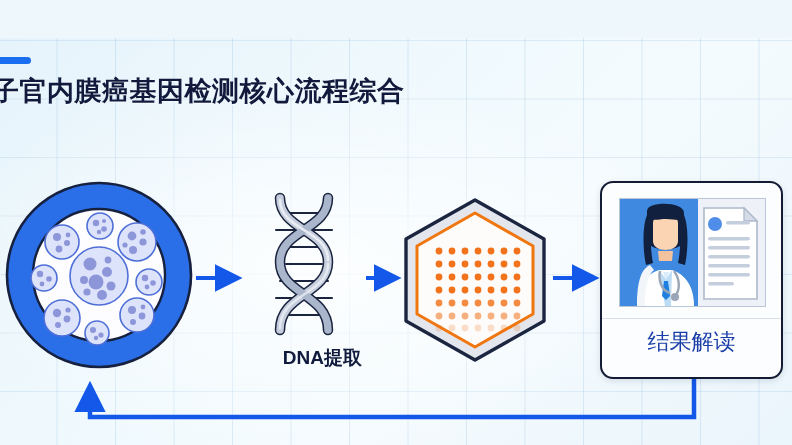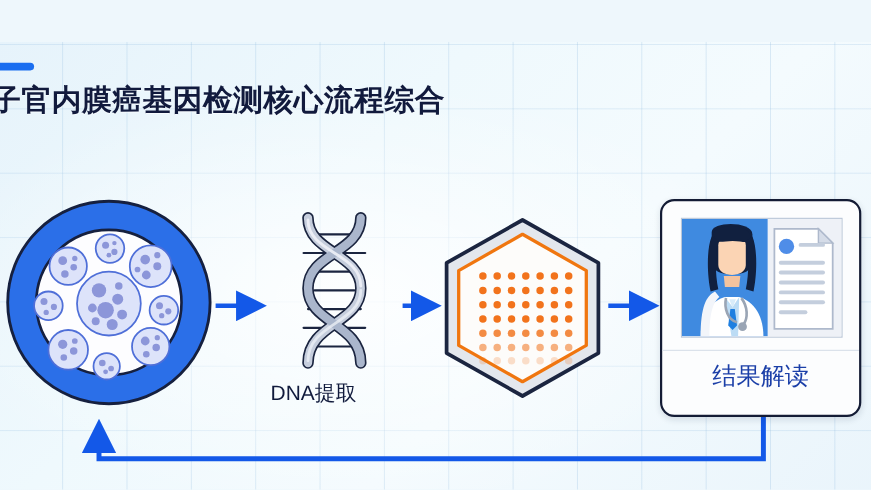--- a/index.html
+++ b/index.html
@@ -42,22 +42,22 @@
 
   
   .node{position:absolute;}
 
   
   #cell-node{left:4px;top:142px;width:190px;height:190px;}
 
   
   #dna-node{left:246px;top:152px;width:116px;height:190px;}
   .dna-label{
-    position:absolute;left:0;top:155px;width:116px;text-align:left;
-    font-size:19px;font-weight:400;color:#101a3c;white-space:nowrap;
+    position:absolute;left:0;top:155px;width:116px;text-align:right;
+    font-size:19px;font-weight:700;color:#101a3c;white-space:nowrap;
   }
 
   
   #hex-node{left:400px;top:158px;width:150px;height:168px;}
 
   
   #card-node{
     left:600px;top:143px;width:179px;height:194px;
     background:#fcfdfe;border:2.5px solid #141c35;border-radius:13px;
     box-shadow:0 2px 6px rgba(20,30,60,.12);

